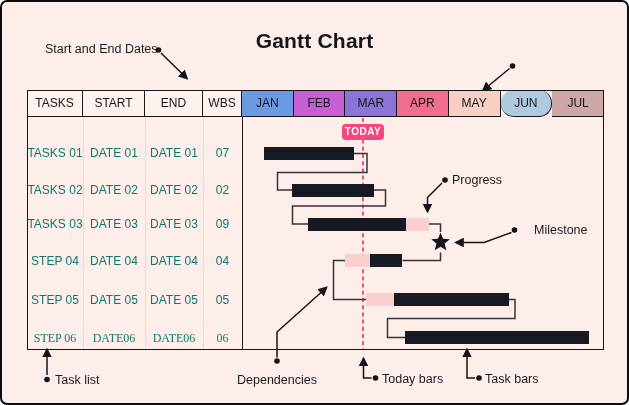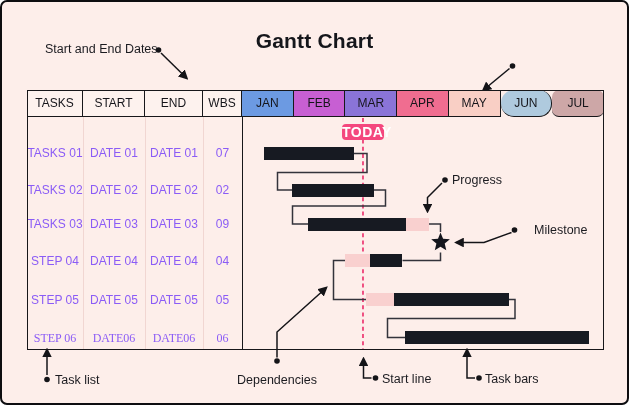--- a/index.html
+++ b/index.html
@@ -16,55 +16,55 @@
   
   .table-border{position:absolute;left:25px;top:88px;width:577px;height:260px;
     border:1.6px solid #17171a;box-sizing:border-box;z-index:6;pointer-events:none;}
   .header-row{position:absolute;left:25px;top:88px;width:577px;height:27px;display:flex;z-index:5;}
   .hcell{box-sizing:border-box;height:27px;display:flex;align-items:center;justify-content:center;
     font-size:12px;font-weight:500;color:#15151a;border-right:1.4px solid #17171a;
     border-bottom:1.4px solid #17171a;}
   .vsep{position:absolute;top:115px;height:232px;width:1px;background:#f1d6d2;z-index:1;}
   .chart-divider{position:absolute;left:239.6px;top:115px;height:233px;width:1.5px;background:#17171a;z-index:5;}
   .trow{position:absolute;left:25px;width:215px;display:flex;z-index:2;}
-  .tcell{text-align:center;font-size:12px;color:#8b5cf6;line-height:16px;height:16px;}
+  .tcell{text-align:center;font-size:12px;color:#0f766e;line-height:16px;height:16px;}
   .bar-seg{position:absolute;height:13px;z-index:3;}
   .today-badge{position:absolute;top:122px;width:42px;height:16px;border-radius:4px;
-    color:#fff;font-size:14px;font-weight:700;text-align:center;line-height:16px;
+    color:#fff;font-size:10px;font-weight:700;text-align:center;line-height:16px;
     letter-spacing:.5px;z-index:6;}
   svg.layer{position:absolute;left:0;top:0;z-index:4;pointer-events:none;}
   svg.under{z-index:2;}
 </style>
 </head>
 <body>
 
 <div class="canvas">
 
   <div class="page-title">Gantt Chart</div>
 
   <div class="ann-label" style="left:43px;top:40px;">Start and End Dates</div>
   <div class="ann-label" style="left:450px;top:171px;">Progress</div>
   <div class="ann-label" style="left:532px;top:221px;">Milestone</div>
   <div class="ann-label" style="left:53px;top:371px;">Task list</div>
   <div class="ann-label" style="left:235px;top:371px;">Dependencies</div>
-  <div class="ann-label" style="left:380px;top:370px;">Start line</div>
+  <div class="ann-label" style="left:380px;top:370px;">Today bars</div>
   <div class="ann-label" style="left:483px;top:370px;">Task bars</div>
 
   <div class="header-row" id="headerRow">
       <div class="hcell" style="width: 56px; background: rgb(253, 242, 238);">TASKS</div>
       <div class="hcell" style="width: 62px; background: rgb(253, 242, 238);">START</div>
       <div class="hcell" style="width: 58px; background: rgb(253, 242, 238);">END</div>
       <div class="hcell" style="width: 39px; background: rgb(253, 242, 238);">WBS</div>
       <div class="hcell" style="width: 51.71px; background: rgb(108, 154, 226);">JAN</div>
       <div class="hcell" style="width: 51.71px; background: rgb(199, 95, 211);">FEB</div>
       <div class="hcell" style="width: 51.71px; background: rgb(138, 116, 216);">MAR</div>
       <div class="hcell" style="width: 51.71px; background: rgb(240, 109, 144);">APR</div>
       <div class="hcell" style="width: 51.71px; background: rgb(249, 207, 197);">MAY</div>
       <div class="hcell" style="width: 51.71px; background: rgb(175, 202, 222); border-radius: 13px;">JUN</div>
-      <div class="hcell" style="width: 51.71px; background: rgb(205, 167, 167); border-right: none; border-radius: 7px;">JUL</div>
+      <div class="hcell" style="width: 51.71px; background: rgb(205, 167, 167); border-right: none;">JUL</div>
     </div>
   <div id="rowsHost">
       <div class="trow" style="top: 143px;">
         <div class="tcell" style="width: 56px;">TASKS 01</div>
         <div class="tcell" style="width: 62px;">DATE 01</div>
         <div class="tcell" style="width: 58px;">DATE 01</div>
         <div class="tcell" style="width: 39px;">07</div>
       </div>
       <div class="trow" style="top: 180px;">
         <div class="tcell" style="width: 56px;">TASKS 02</div>

